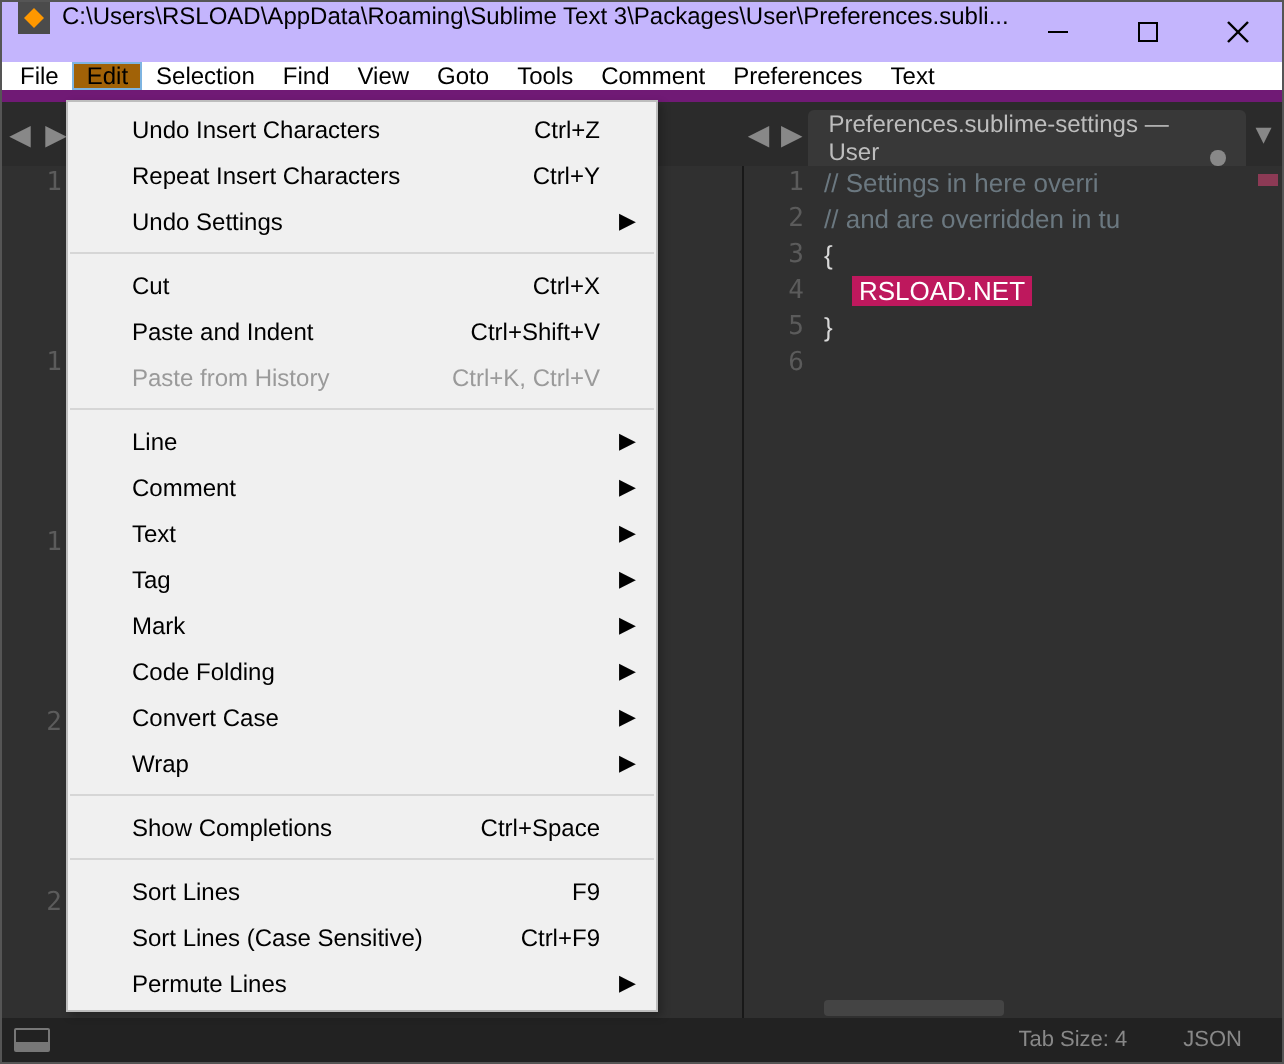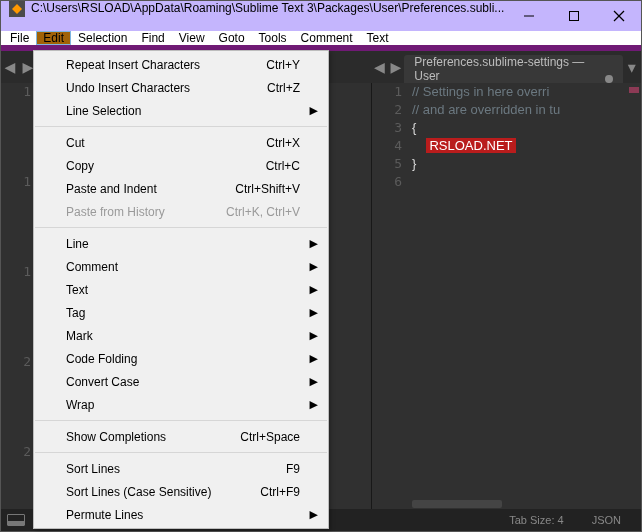--- a/index.html
+++ b/index.html
@@ -36,21 +36,21 @@
   
   .editor-area { position: absolute; top: 32px; left: 0; right: 0; bottom: 22px; display: flex; }
   .pane-left { width: 370px; background: #303030; position: relative; }
   .pane-right { flex: 1; background: #303030; position: relative; border-left: 1px solid #181818; }
   .gutter { position: absolute; left: 0; top: 0; bottom: 0; width: 40px; background: #303030; }
   .gutter .ln { color: #5b5b5b; font-family: Consolas, monospace; font-size: 13px; text-align: right; padding-right: 10px; height: 18px; line-height: 18px; }
   .code { position: absolute; left: 40px; right: 16px; top: 0; bottom: 0; font-family: Consolas, monospace; font-size: 13px; color: #9aa5ad; }
   .code .line { height: 18px; line-height: 18px; white-space: pre; }
   .cm { color: #6b7880; }
   .br { color: #d9d9d9; }
-  .hl { background: #b91c1c; color: #fff; padding: 0 3px; }
+  .hl { background: #be185d; color: #fff; padding: 0 3px; }
   .minimap { position: absolute; right: 0; top: 0; bottom: 0; width: 16px; background: #303030; }
   .minimap::before { content: ""; position: absolute; top: 4px; right: 2px; width: 10px; height: 6px; background: #8c3a55; }
   .hscroll { position: absolute; left: 40px; right: 16px; bottom: 0; height: 10px; background: rgba(0,0,0,0); }
   .hscroll .thumb { height: 8px; background: #444; border-radius: 2px; width: 90px; margin-top: 1px; }
 
   
   .statusbar { position: absolute; left: 0; right: 0; bottom: 0; height: 22px; background: #222; color: #888; font-size: 11px; display: flex; align-items: center; padding: 0 6px; }
   .statusbar .panel-icon { width: 18px; height: 12px; border: 1px solid #777; border-radius: 1px; display: inline-block; position: relative; }
   .statusbar .panel-icon::after { content: ""; position: absolute; left: 0; right: 0; bottom: 0; height: 4px; background: #777; }
   .statusbar .spacer { flex: 1; }
@@ -92,20 +92,21 @@
 
 <div class="menubar" id="menubar">
     <div class="menu-item">File</div>
     <div class="menu-item active">Edit</div>
     <div class="menu-item">Selection</div>
     <div class="menu-item">Find</div>
     <div class="menu-item">View</div>
     <div class="menu-item">Goto</div>
     <div class="menu-item">Tools</div>
     <div class="menu-item">Comment</div>
+    <div class="menu-item">Preferences</div>
     <div class="menu-item">Text</div>
   </div>
 
 <div class="workspace">
   <div class="tabbar">
     <div class="tabbar-left">
       <div class="tab-arrow">◀</div>
       <div class="tab-arrow">▶</div>
     </div>
     <div class="tabbar-right">
@@ -172,39 +173,35 @@
   <div class="statusbar">
     <span class="panel-icon"></span>
     <span class="spacer"></span>
     <span class="cell">Tab Size: 4</span>
     <span class="cell">JSON</span>
   </div>
 </div>
 
 <div class="dropdown" id="edit-dropdown">
     <div class="mi">
+      <span>Undo Insert Characters</span>
+      <span class="shortcut">Ctrl+Z</span>
+    </div>
+    <div class="mi">
       <span>Repeat Insert Characters</span>
       <span class="shortcut">Ctrl+Y</span>
     </div>
     <div class="mi">
-      <span>Undo Insert Characters</span>
-      <span class="shortcut">Ctrl+Z</span>
-    </div>
-    <div class="mi">
-      <span>Line Selection</span>
+      <span>Undo Settings</span>
       <span class="arrow">▶</span>
     </div>
     <div class="sep"></div>
     <div class="mi">
       <span>Cut</span>
       <span class="shortcut">Ctrl+X</span>
-    </div>
-    <div class="mi">
-      <span>Copy</span>
-      <span class="shortcut">Ctrl+C</span>
     </div>
     <div class="mi">
       <span>Paste and Indent</span>
       <span class="shortcut">Ctrl+Shift+V</span>
     </div>
     <div class="mi disabled">
       <span>Paste from History</span>
       <span class="shortcut">Ctrl+K, Ctrl+V</span>
     </div>
     <div class="sep"></div>

